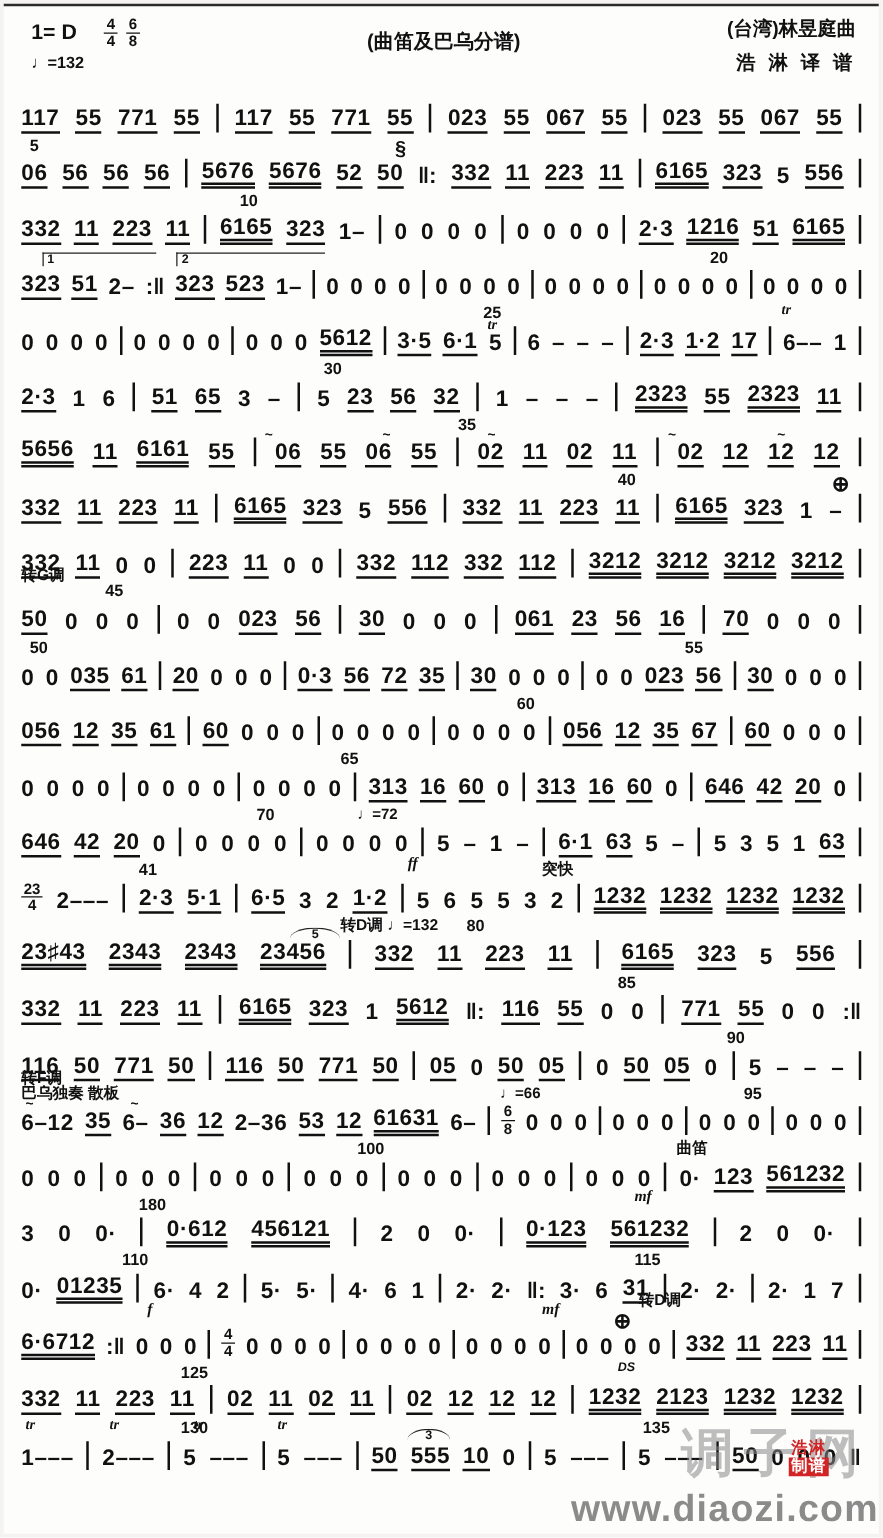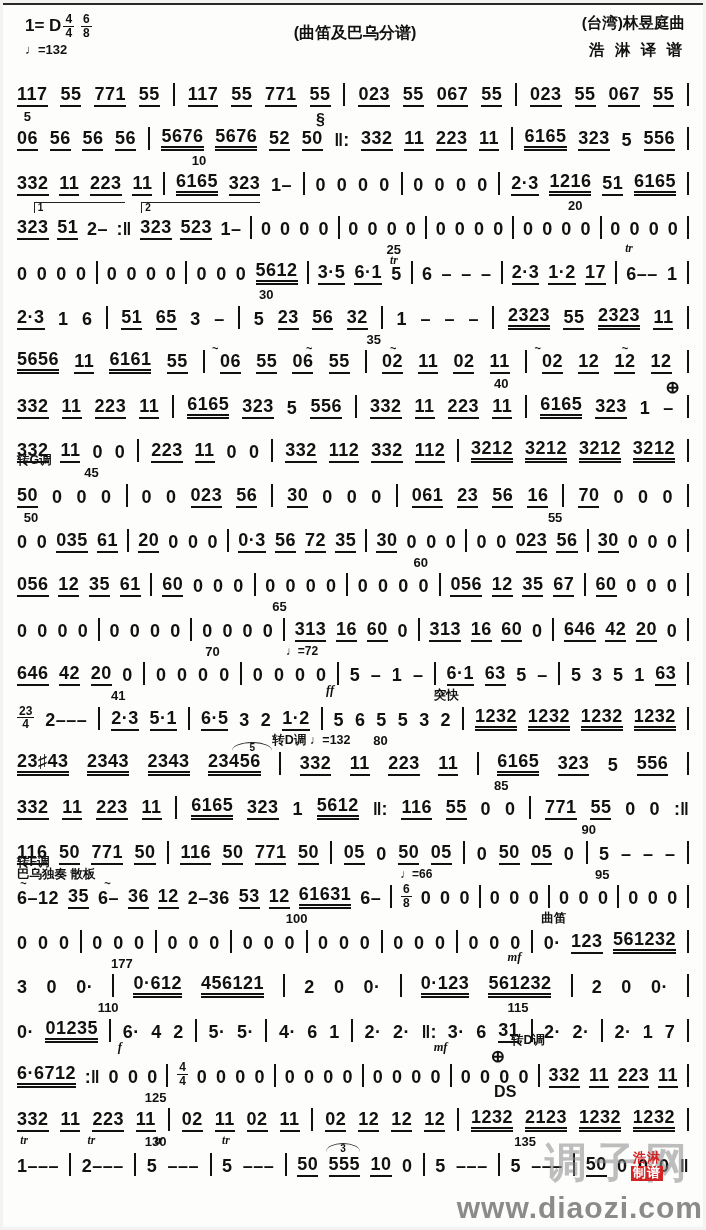--- a/index.html
+++ b/index.html
@@ -12,21 +12,21 @@
     background:#fdfdfc;border-top:2px solid #2a2a2a;box-sizing:border-box;
     padding:6px 0 0 0;
   }
   .title{
     margin:4px 0 0;text-align:center;font-size:34px;font-weight:bold;
     letter-spacing:17px;color:#9c1414;text-indent:17px;
   }
   .meta{display:flex;justify-content:space-between;align-items:flex-start;
     padding:2px 18px 0 22px;}
   .meta-left{min-width:150px;}
-  .keyline{font-size:17px;font-weight:bold;display:flex;align-items:center;gap:0;}
+  .keyline{font-size:17px;font-weight:bold;display:flex;align-items:center;gap:20px;}
   .ts-wrap{display:inline-flex;gap:7px;margin-left:2px;}
   .frac{display:inline-flex;flex-direction:column;align-items:center;
     font-size:12px;font-weight:bold;line-height:1.05;}
   .frac .ft{border-bottom:1.5px solid #111;padding:0 2px;}
   .frac .fb{padding:0 2px;}
   .tempo-mark{font-size:13px;font-weight:bold;margin-top:3px;}
   .subtitle{font-size:16px;font-weight:bold;padding-top:10px;}
   .meta-right{text-align:right;font-size:15.5px;font-weight:bold;min-width:150px;}
   .meta-right .arr{margin-top:6px;letter-spacing:3px;}
   
@@ -48,21 +48,21 @@
   .lbl{font-size:12.5px;}
   .lbl-hi{top:-12px;font-size:12.5px;}
   .tempo{font-size:12px;}
   .tr{font-family:"Liberation Serif",serif;font-style:italic;font-size:11.5px;}
   .tr2{font-family:"Liberation Serif",serif;font-style:italic;font-size:11.5px;top:12px;}
   .segno{font-size:16px;top:2px;}
   .coda{font-size:17px;top:2px;}
   .wav{top:10px;font-size:11px;letter-spacing:-1px;}
   .dyn{top:auto;bottom:-7px;font-family:"Liberation Serif",serif;
     font-style:italic;font-size:12.5px;}
-  .ds{top:auto;bottom:-9px;font-size:16px;}
+  .ds{top:auto;bottom:-9px;font-size:10px;font-style:italic;}
   .volta{top:3px;height:10px;border-top:1.5px solid #222;border-left:1.5px solid #222;
     font-size:10px;padding-left:3px;}
   .tuplet{top:8px;font-size:10px;text-align:center;border-top:1px solid #222;
     border-radius:100% 100% 0 0/160% 160% 0 0;}
   
   .wm-name{position:absolute;right:8px;bottom:36px;font-size:42px;font-weight:bold;
     color:#8a8a8a;opacity:.55;letter-spacing:8px;text-align:center;}
   .wm-url{position:absolute;right:0;bottom:2px;font-size:30px;font-weight:bold;
     color:#404040;opacity:.6;letter-spacing:1px;}
   .stamp{position:absolute;right:40px;bottom:46px;text-align:center;line-height:1.15;}
@@ -725,21 +725,21 @@
           <span class="note">0</span>
           <span class="note">0</span>
           <div class="barline"></div>
           <span class="note">0·</span>
           <span class="note d1">123</span>
           <span class="note d2">561232</span>
           <div class="barline"></div>
         </div>
       </div>
       <div class="line">
-        <span class="ann num" style="left: 14%;">177</span>
+        <span class="ann num" style="left: 14%;">180</span>
         <div class="notes">
           <span class="note">3</span>
           <span class="note">0</span>
           <span class="note">0·</span>
           <div class="barline"></div>
           <span class="note d2">0·612</span>
           <span class="note d2">456121</span>
           <div class="barline"></div>
           <span class="note">2</span>
           <span class="note">0</span>

